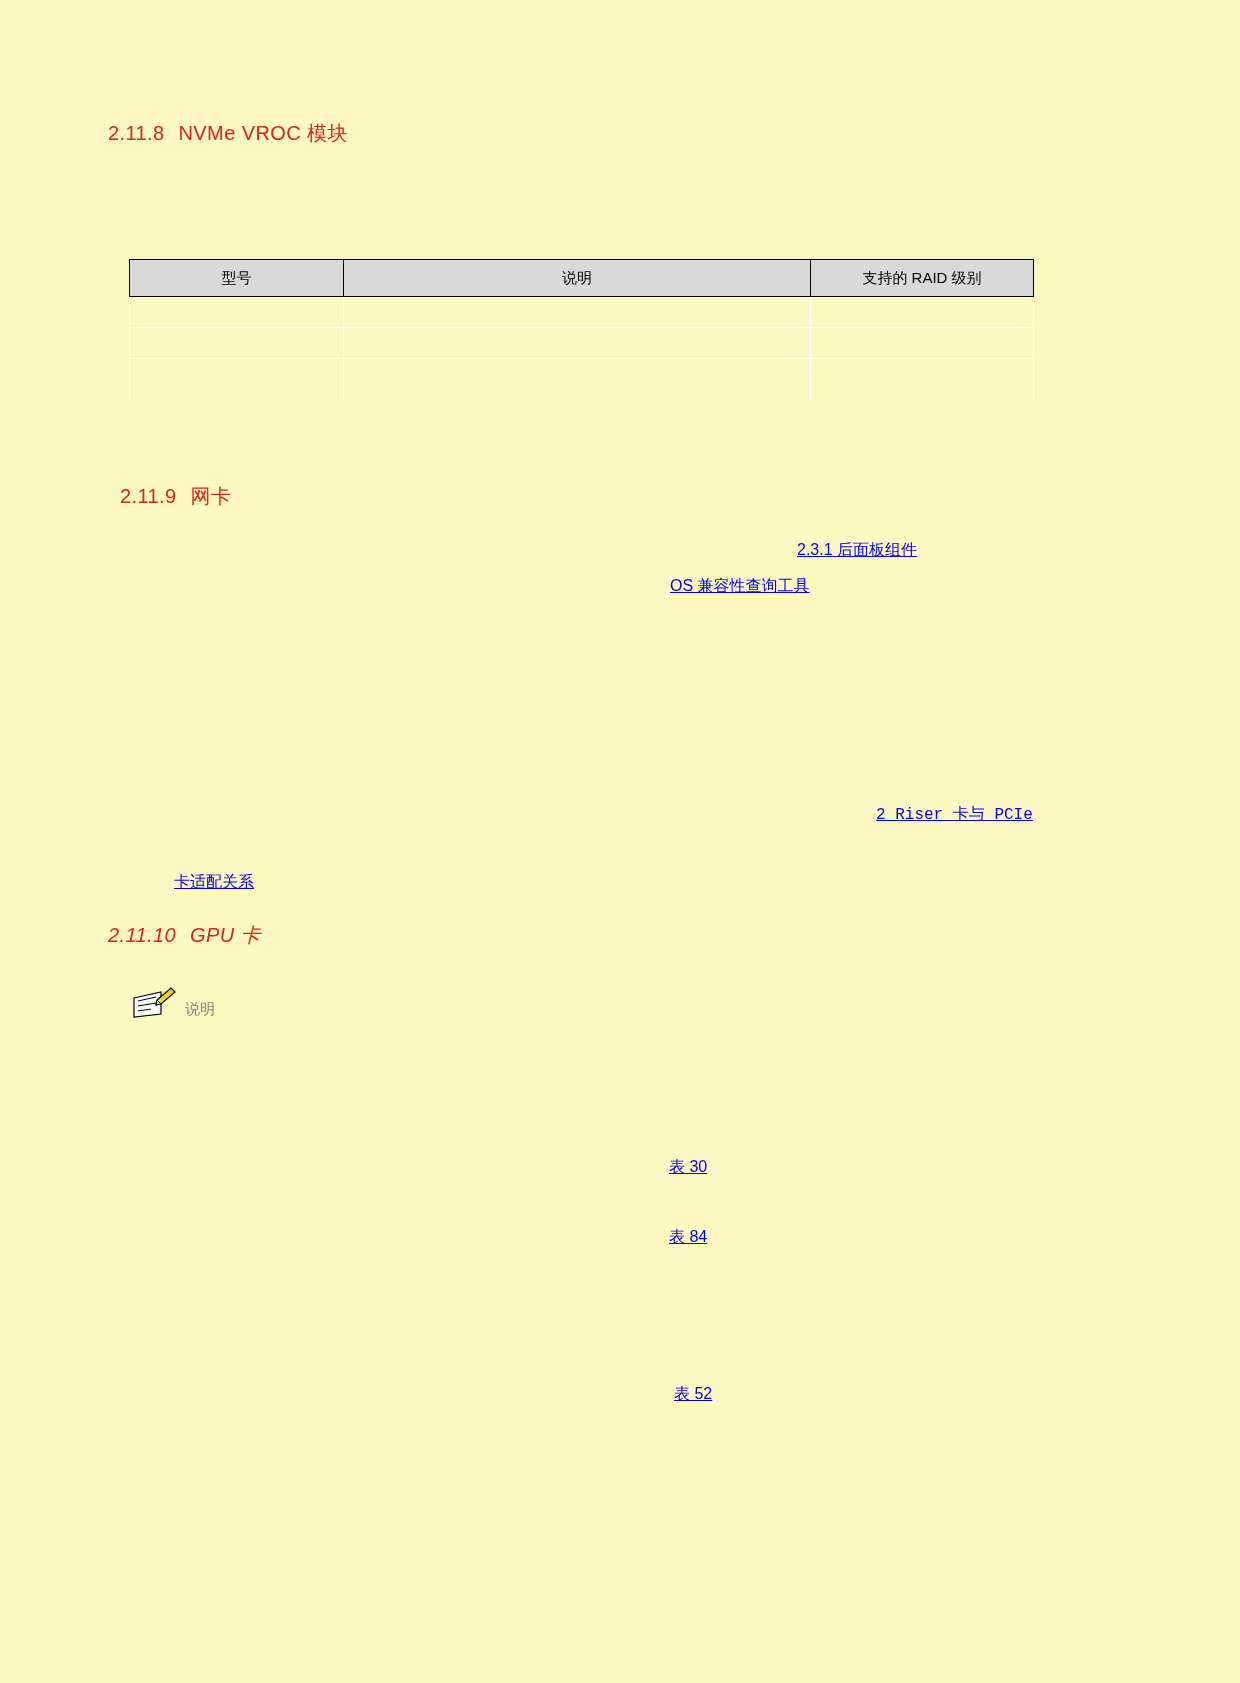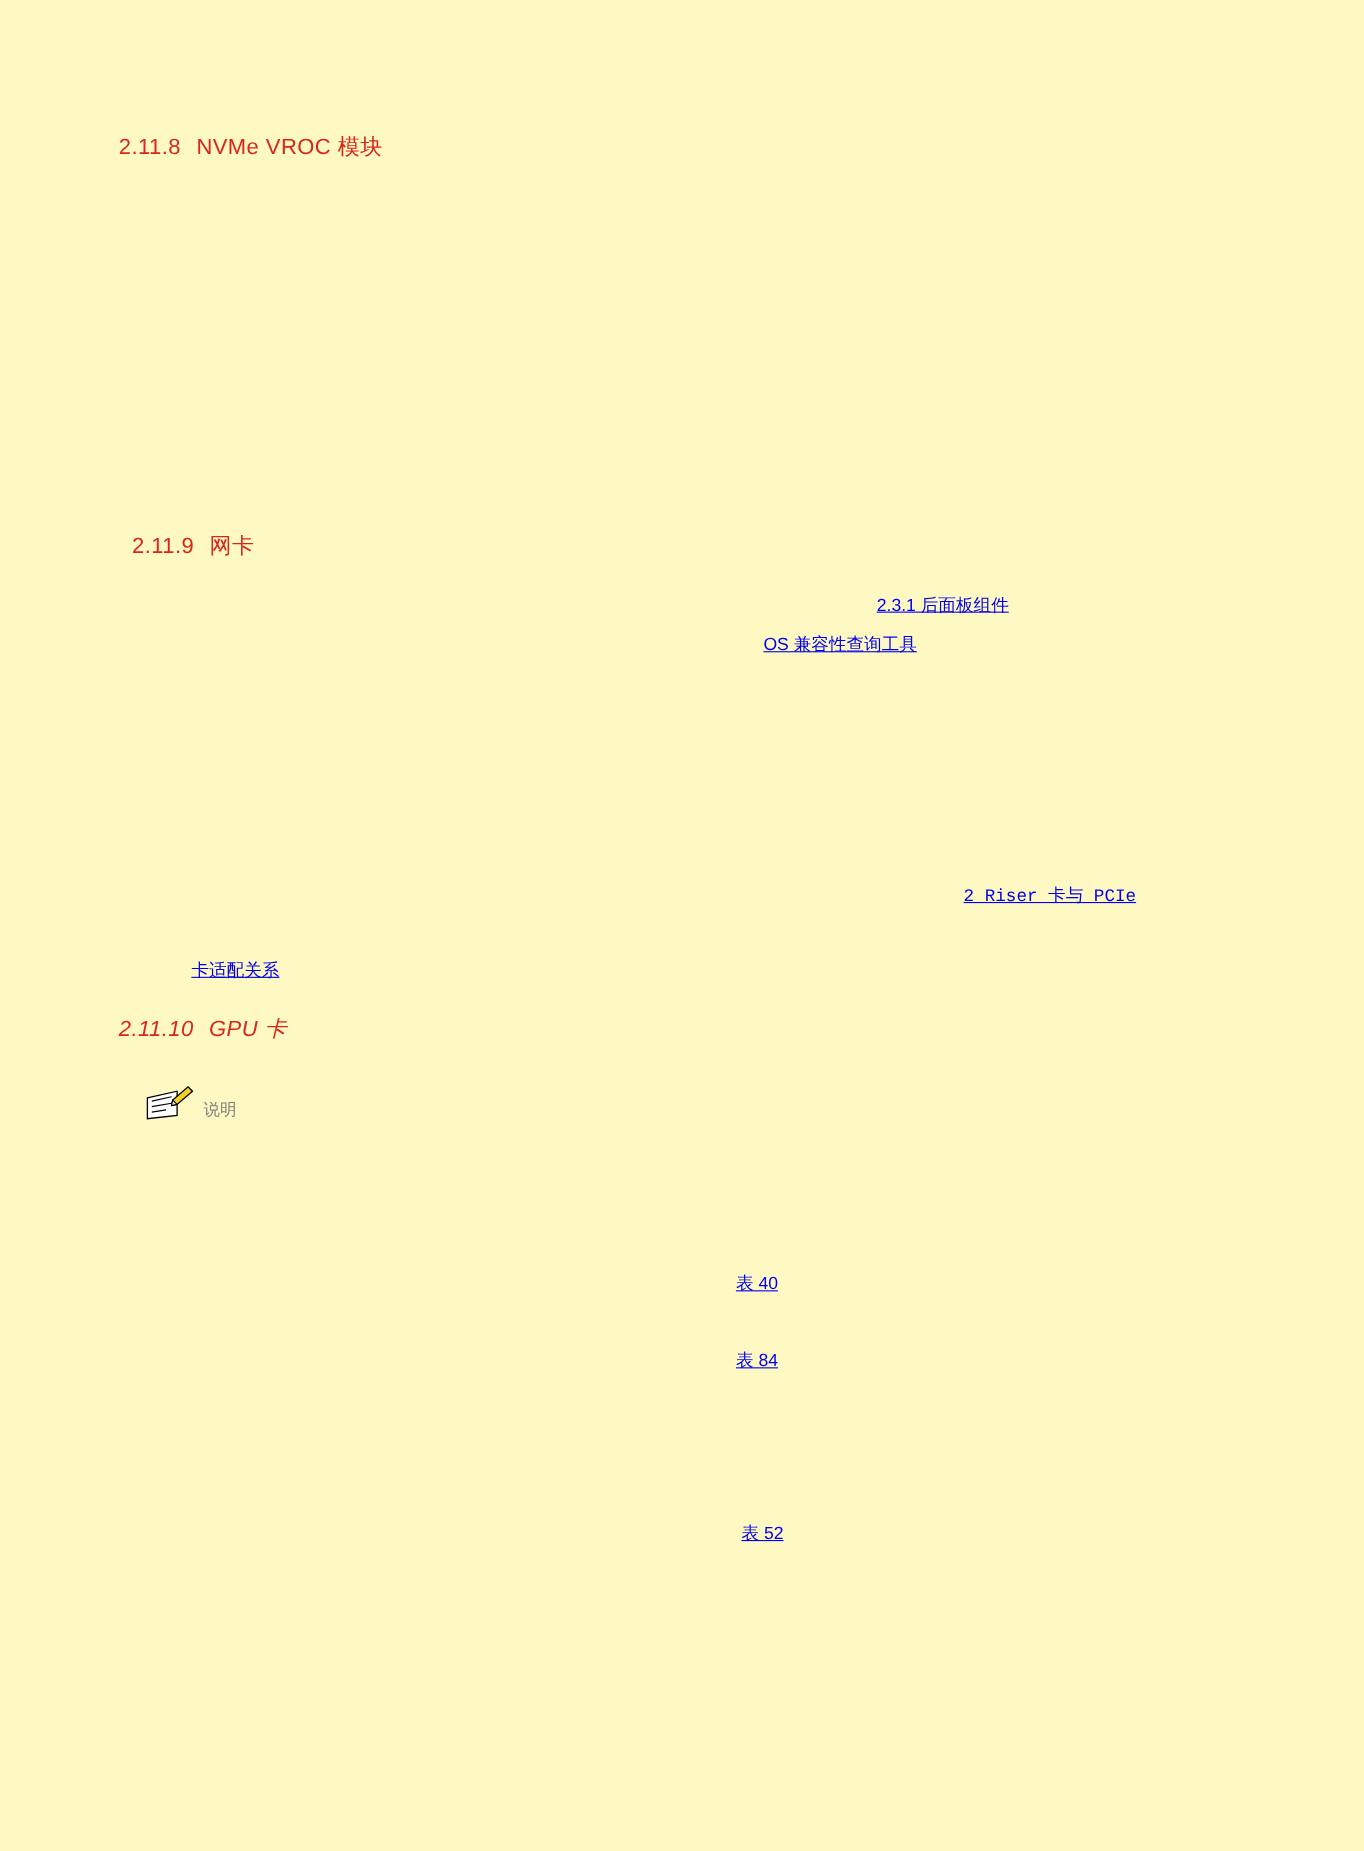--- a/index.html
+++ b/index.html
@@ -94,27 +94,53 @@
 </style>
 </head>
 <body>
 
 <div class="page">
 
   <div class="heading" style="left:108px; top:120px;">
     <span class="num">2.11.8</span><span>NVMe VROC 模块</span>
   </div>
 
+  <table class="tbl" style="left:129px; top:259px; width:877px;">
+    <thead>
+      <tr>
+        <th style="width:205px;">型号</th>
+        <th style="width:458px;">说明</th>
+        <th style="width:214px;">支持的 RAID 级别</th>
+      </tr>
+    </thead>
+    <tbody>
+      <tr>
+        <td></td>
+        <td></td>
+        <td></td>
+      </tr>
+      <tr>
+        <td></td>
+        <td></td>
+        <td></td>
+      </tr>
+      <tr>
+        <td></td>
+        <td></td>
+        <td></td>
+      </tr>
+    </tbody>
+  </table>
 
   <div class="heading" style="left:108px; top:483px;margin-left:12px;">
     <span class="num">2.11.9</span><span>网卡</span>
   </div>
 
   <a class="link" style="left:797px; top:540px;">2.3.1  后面板组件</a>
-  <a class="link" style="left:670px; top:576px;margin-left:24px;">OS 兼容性查询工具</a>
+  <a class="link" style="left:670px; top:576px;">OS 兼容性查询工具</a>
   <a class="link" style="left:876px; top:804px;font-family:Liberation Mono, monospace;">2 Riser 卡与 PCIe</a>
   <a class="link" style="left:174px; top:872px;">卡适配关系</a>
 
   <div class="heading" style="left:108px; top:922px;font-style:italic;">
     <span class="num">2.11.10</span><span>GPU 卡</span>
   </div>
 
   <div class="note" style="left:131px; top:986px;">
     <span>
       <svg class="note-icon" viewBox="0 0 46 34" xmlns="http://www.w3.org/2000/svg">
@@ -122,17 +148,17 @@
         <polyline points="7,15 25,11" stroke="#000000" stroke-width="1" fill="none"></polyline>
         <polyline points="7,20 25,17" stroke="#000000" stroke-width="1" fill="none"></polyline>
         <polyline points="7,25 20,23" stroke="#000000" stroke-width="1" fill="none"></polyline>
         <polygon points="26,14 40,2 44,6 30,18 25,19" fill="#f5d020" stroke="#000000" stroke-width="1.2"></polygon>
         <polygon points="25,19 26,14 30,18" fill="#ffffff" stroke="#000000" stroke-width="1"></polygon>
       </svg>
     </span>
     <span class="note-label">说明</span>
   </div>
 
-  <a class="link" style="left:669px; top:1157px;">表 40</a>
+  <a class="link" style="left:669px; top:1157px;">表 30</a>
   <a class="link" style="left:669px; top:1227px;">表 84</a>
   <a class="link" style="left:674px; top:1365px;margin-top:19px;">表 52</a>
 
 </div>
 
 </body></html>

